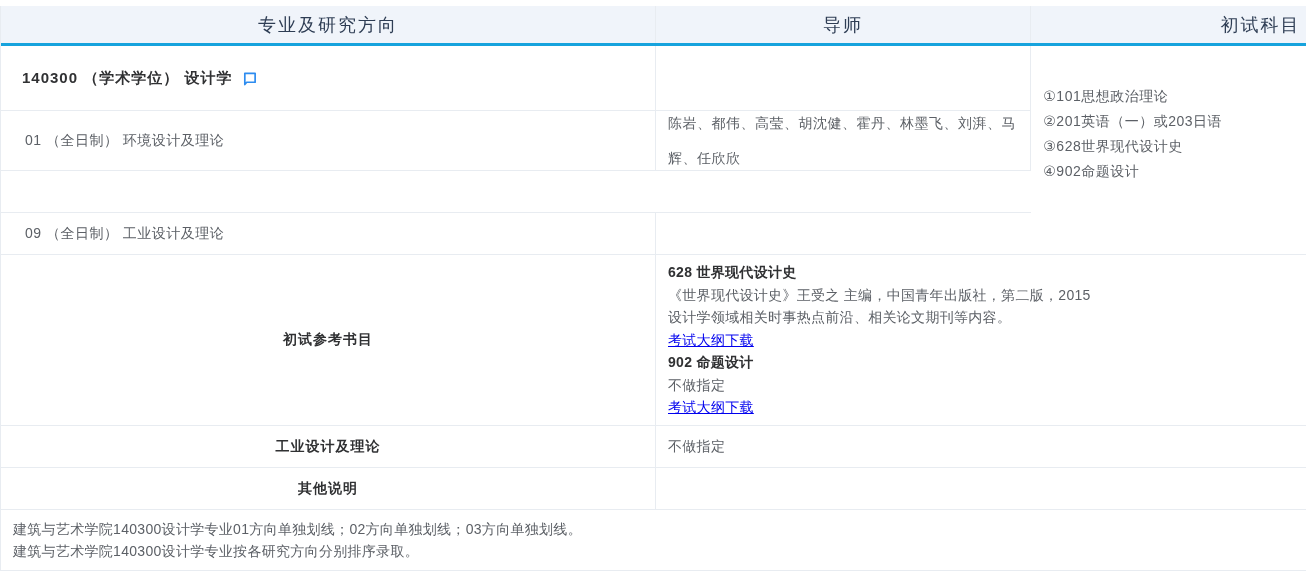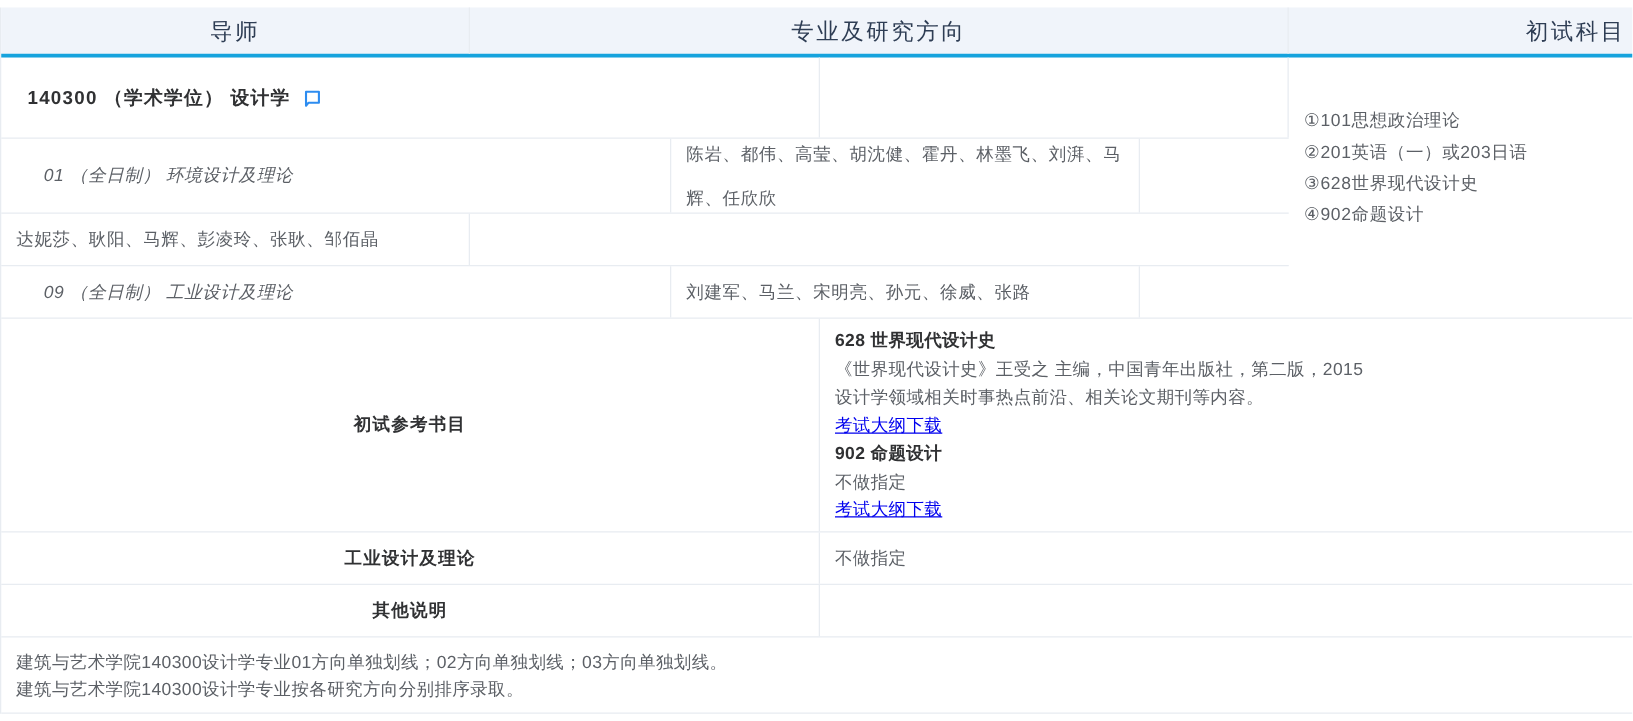--- a/index.html
+++ b/index.html
@@ -63,23 +63,23 @@
   }
   .program-empty{width:375px;border-right:1px solid var(--border);}
   .comment-icon{
     margin-left:10px;display:inline-flex;align-items:center;
     color:var(--icon-blue);cursor:pointer;
   }
   .dir-row-1{height:60px;}
   .dir-row-2,.dir-row-3{height:42px;}
   .dir-row-3{height:41px;}
   .dir-name{
-    width:536px;border-right:1px solid var(--border);
+    width:655px;border-right:1px solid var(--border);
     display:flex;align-items:center;
-    padding-left:34px;letter-spacing:0.5px;font-style:italic;
+    padding-left:24px;letter-spacing:0.5px;
   }
   .advisors{
     width:375px;border-right:1px solid var(--border);
     display:flex;align-items:center;
     padding:6px 12px;line-height:35px;letter-spacing:0.5px;
   }
   .exam-cell{
     width:459px;height:208px;
     padding:38px 12px 0 12px;
     line-height:25px;letter-spacing:0.5px;
@@ -105,22 +105,22 @@
   .line-bold{font-weight:bold;color:var(--text-dark);}
   a.dl-link{color:var(--link);align-self:flex-start;}
 </style>
 </head>
 <body>
 
 <div class="viewport">
   <div class="table">
 
     <div class="thead">
+      <div class="th c1">专业及研究方向</div>
       <div class="th c2">导师</div>
-      <div class="th c1">专业及研究方向</div>
       <div class="th c3">初试科目</div>
     </div>
 
     <div class="section1">
       <div class="s1-left">
 
         <div class="row program-row bb">
           <div class="program-cell">
             <span>140300 （学术学位） 设计学</span>
             <span class="comment-icon">
@@ -131,26 +131,24 @@
           </div>
           <div class="program-empty"></div>
         </div>
 
         <div class="row dir-row-1 bb">
           <div class="dir-name">01 （全日制） 环境设计及理论</div>
           <div class="advisors">陈岩、都伟、高莹、胡沈健、霍丹、林墨飞、刘湃、马辉、任欣欣</div>
         </div>
 
         <div class="row dir-row-2 bb">
-          <div class="advisors">达妮莎、耿阳、马辉、彭凌玲、张耿、邹佰晶</div>
         </div>
 
         <div class="row dir-row-3">
           <div class="dir-name">09 （全日制） 工业设计及理论</div>
-          <div class="advisors">刘建军、马兰、宋明亮、孙元、徐威、张路</div>
         </div>
 
       </div>
 
       <div class="exam-cell">
         <div>①101思想政治理论</div>
         <div>②201英语（一）或203日语</div>
         <div>③628世界现代设计史</div>
         <div>④902命题设计</div>
       </div>

